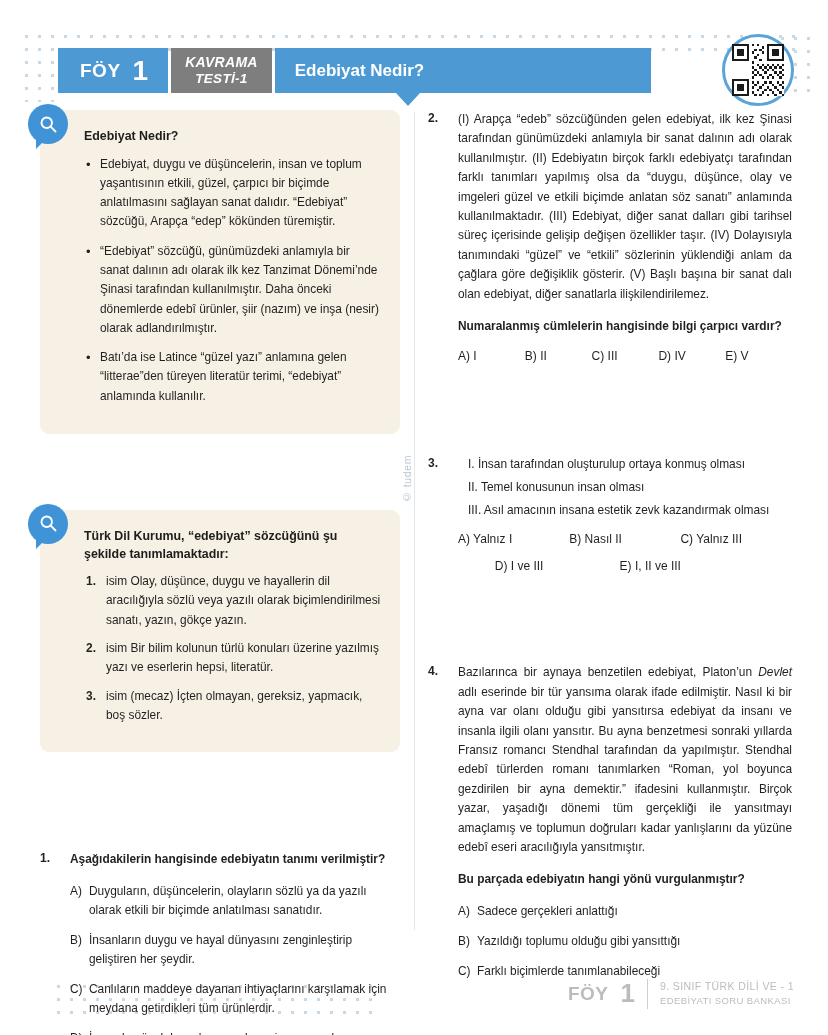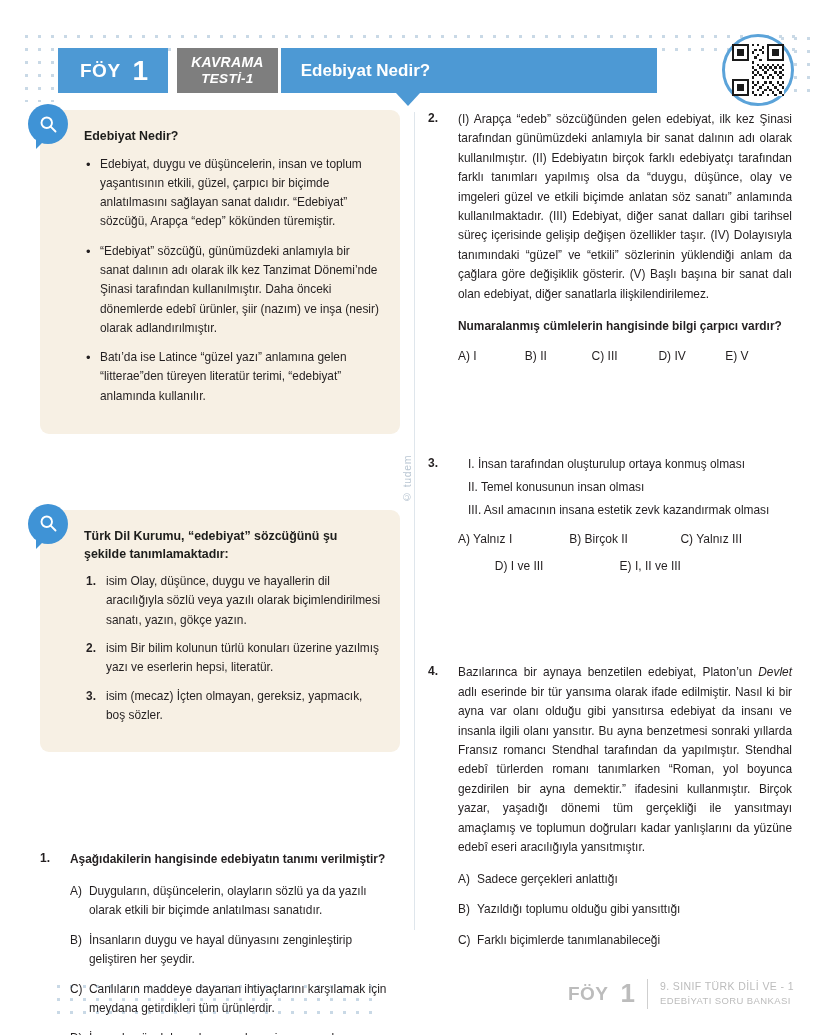--- a/index.html
+++ b/index.html
@@ -30,21 +30,21 @@
   .hdr-foy {
     background: #4d99d4; color: #ffffff;
     display: flex; align-items: center; gap: 12px;
     padding: 0 20px 0 22px;
   }
   .hdr-foy .lbl { font-size: 19px; font-weight: bold; letter-spacing: .5px; }
   .hdr-foy .num { font-size: 28px; font-weight: bold; line-height: 1; }
   .hdr-kavrama {
     background: #7e7e7e; color: #ffffff;
     display: flex; flex-direction: column; align-items: center; justify-content: center;
-    padding: 0 14px; margin-left: 9px;
+    padding: 0 14px; margin-left: 3px;
     font-style: italic; font-weight: bold;
     font-size: 13.5px; line-height: 1.18; letter-spacing: .3px;
   }
   .hdr-kavrama .l1 { font-size: 14px; }
   .hdr-title {
     background: #4d99d4; color: #ffffff;
     display: flex; align-items: center;
     padding: 0 26px 0 20px; margin-left: 3px;
     font-size: 17px; font-weight: bold;
     min-width: 376px;
@@ -384,36 +384,37 @@
     <div class="question">
       <div class="q-num">3.</div>
       <div class="q-body">
         <div class="q-romans">
           <div>I. İnsan tarafından oluşturulup ortaya konmuş olması</div>
           <div>II. Temel konusunun insan olması</div>
           <div>III. Asıl amacının insana estetik zevk kazandırmak olması</div>
         </div>
         <div class="opt-row three">
           <span>A) Yalnız I</span>
-          <span>B) Birçok II</span>
+          <span>B) Nasıl II</span>
           <span>C) Yalnız III</span>
         </div>
         <div class="opt-row two">
           <span>D) I ve III</span>
           <span>E) I, II ve III</span>
         </div>
       </div>
     </div>
 
     <div style="height:56px"></div>
 
     <div class="question">
       <div class="q-num">4.</div>
       <div class="q-body">
         <div class="q-passage">Bazılarınca bir aynaya benzetilen edebiyat, Platon’un <i>Devlet</i> adlı eserinde bir tür yansıma olarak ifade edilmiştir. Nasıl ki bir ayna var olanı olduğu gibi yansıtırsa edebiyat da insanı ve insanla ilgili olanı yansıtır. Bu ayna benzetmesi sonraki yıllarda Fransız romancı Stendhal tarafından da yapılmıştır. Stendhal edebî türlerden romanı tanımlarken “Roman, yol boyunca gezdirilen bir ayna demektir.” ifadesini kullanmıştır. Birçok yazar, yaşadığı dönemi tüm gerçekliği ile yansıtmayı amaçlamış ve toplumun doğruları kadar yanlışlarını da yüzüne edebî eseri aracılığıyla yansıtmıştır.</div>
+        <div class="q-prompt">Bu parçada edebiyatın hangi yönü vurgulanmıştır?</div>
         <div class="opt-list">
           <div class="opt">
             <span class="lt">A)</span>
             <span class="tx">Sadece gerçekleri anlattığı</span>
           </div>
           <div class="opt">
             <span class="lt">B)</span>
             <span class="tx">Yazıldığı toplumu olduğu gibi yansıttığı</span>
           </div>
           <div class="opt">

